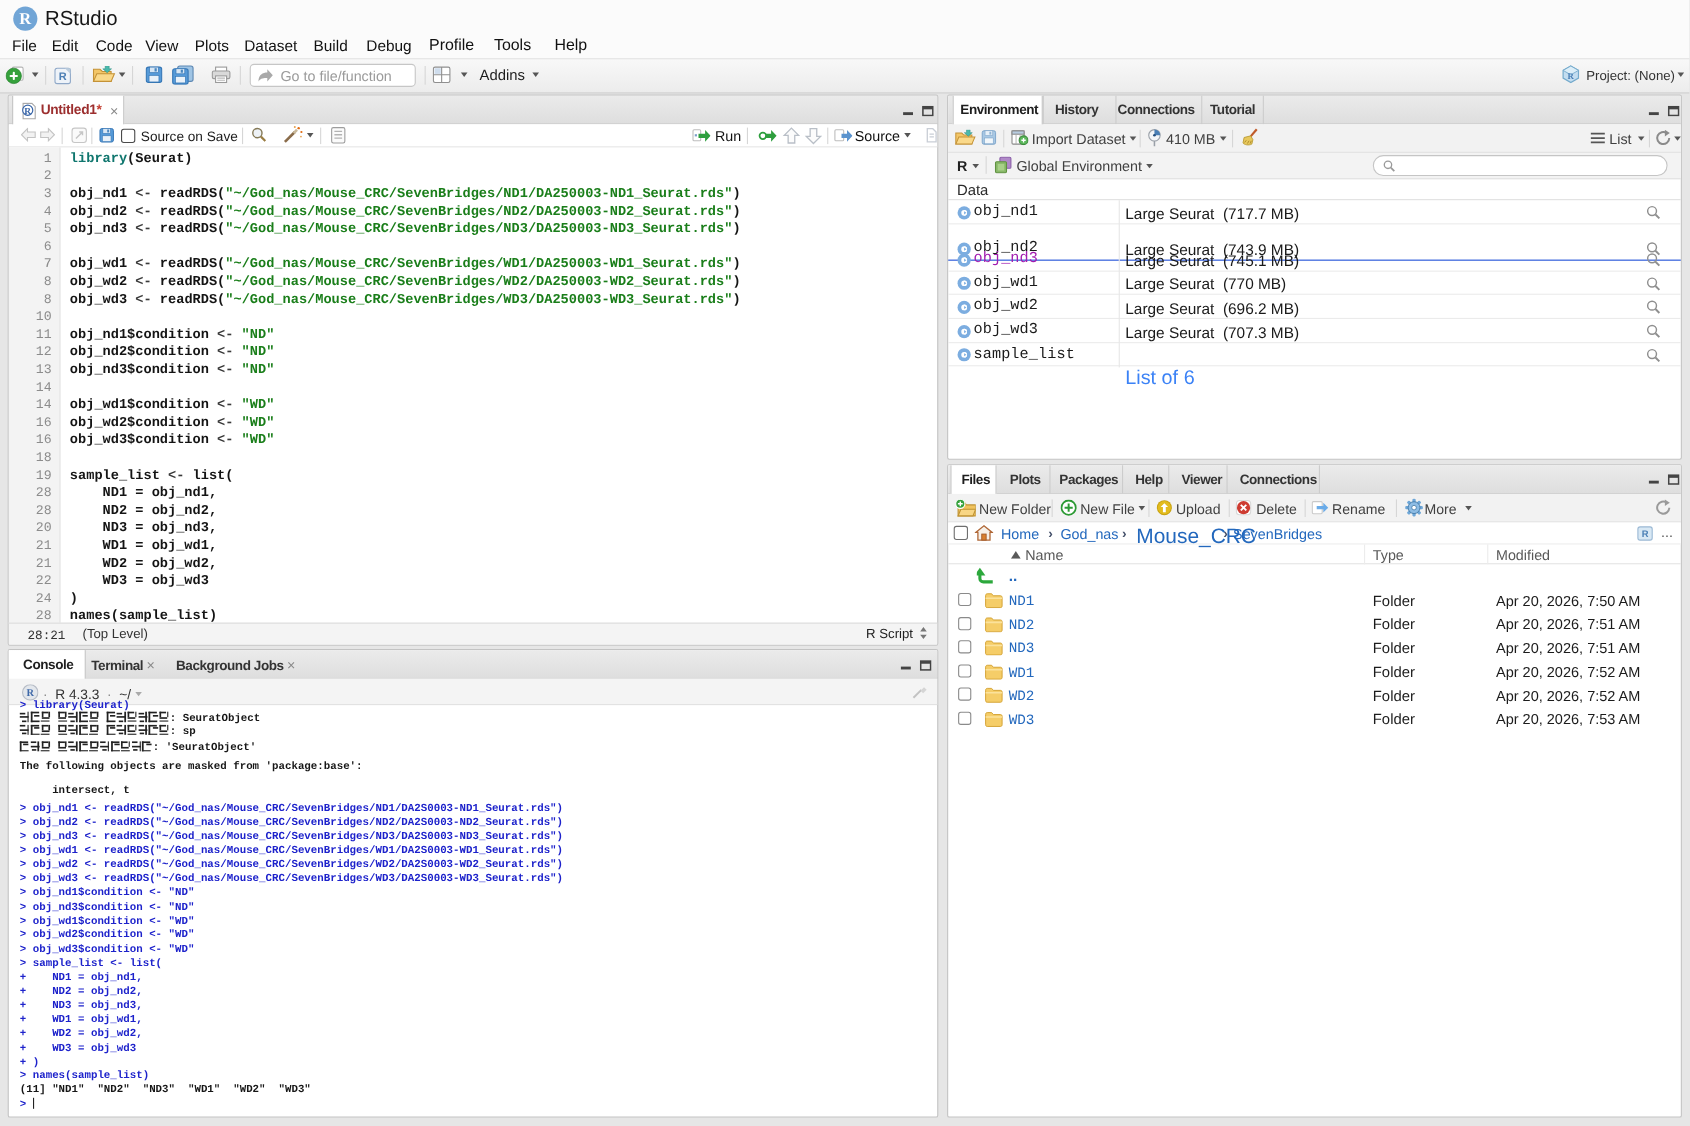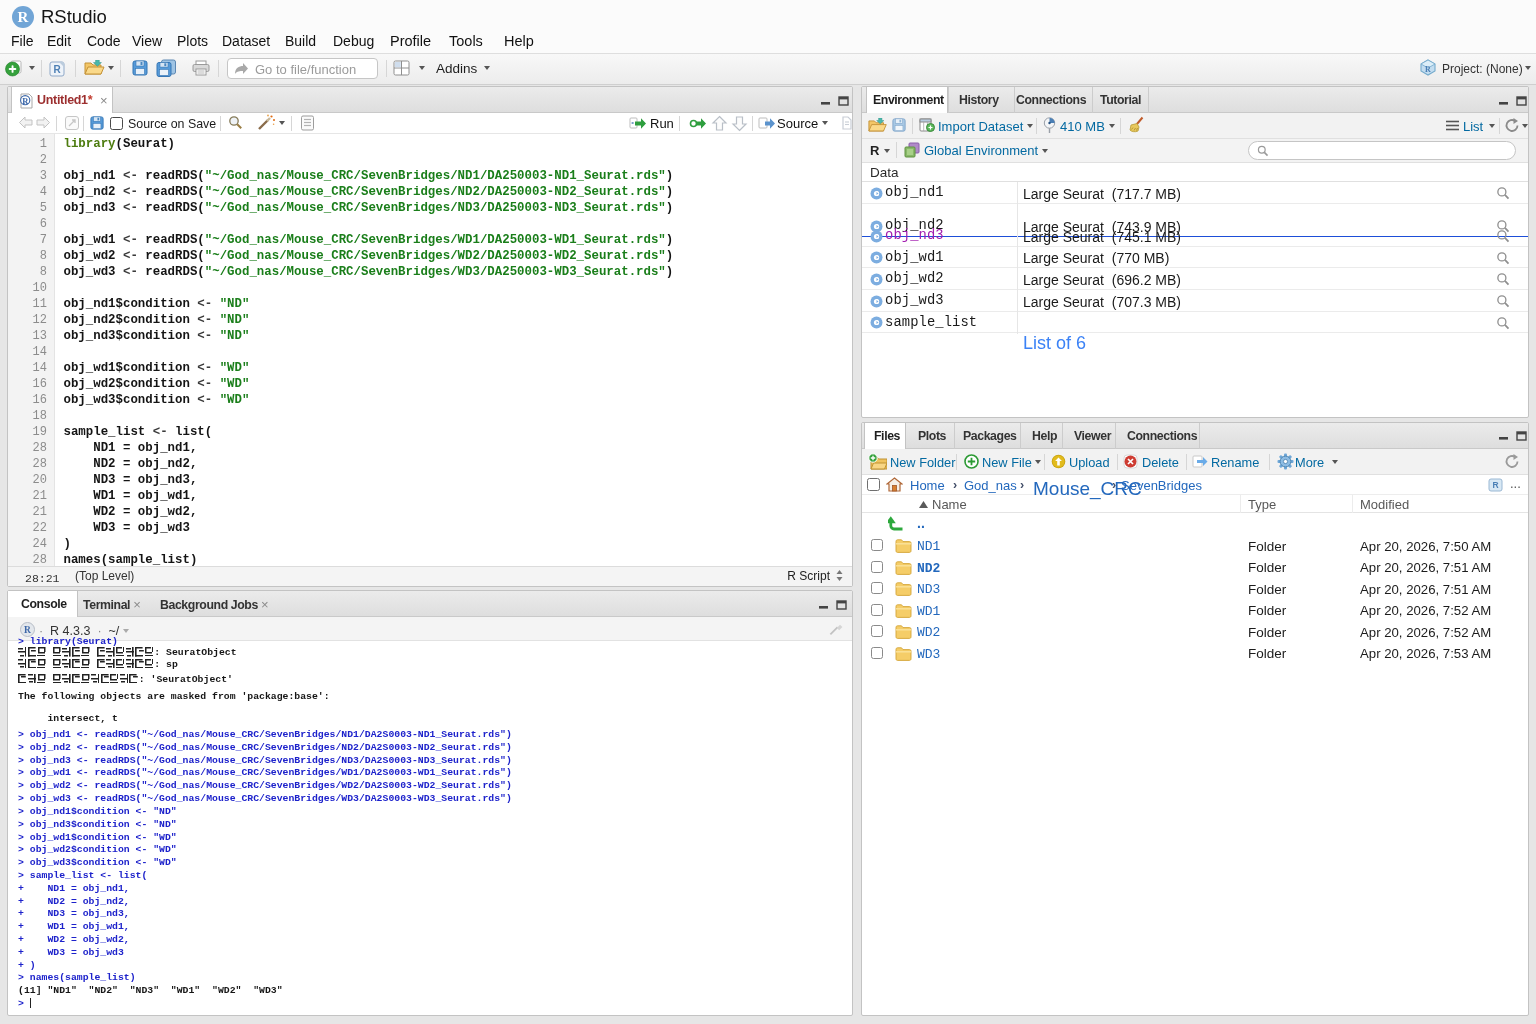--- a/index.html
+++ b/index.html
@@ -8,26 +8,26 @@
 .ab{position:absolute}
 .mono{font-family:"Liberation Mono",monospace}
 .pane{position:absolute;background:#fff;border:1px solid #c3c3c3;border-radius:2px}
 .tabstrip{position:absolute;left:0;right:0;top:0;background:linear-gradient(#ebebeb,#dedede);border-bottom:1px solid #c9c9c9}
 .tab{position:absolute;top:0;height:27px;background:#fff;border:1px solid #c3c3c3;border-top:none;border-bottom:none}
 .tabtxt{font-size:12.3px;font-weight:700;letter-spacing:-.4px;color:#1e1e1e;white-space:nowrap}
 .itabtxt{font-size:12.3px;font-weight:700;letter-spacing:-.4px;color:#333;white-space:nowrap}
 .toolbar{position:absolute;left:0;right:0;background:#f2f2f2;border-bottom:1px solid #e0e0e0}
 .sep{position:absolute;width:1px;background:#d6d6d6}
 .caret{position:absolute;width:0;height:0;border-left:3.5px solid transparent;border-right:3.5px solid transparent;border-top:4.5px solid #555}
-.lbl{position:absolute;font-size:13.5px;color:#0369a1;white-space:nowrap}
+.lbl{position:absolute;font-size:13.5px;color:#404040;white-space:nowrap}
 .link{color:#2368bd;text-decoration:none}
 .x{color:#8a8a8a;font-size:13px;font-weight:400}
 .chk{position:absolute;background:#fff;border:1.4px solid #6f6f6f;border-radius:2.5px}
 .mm{position:absolute;display:flex;gap:7px;align-items:center}
-.kw{color:#4d7c0f}
+.kw{color:#0f766e}
 .str{color:#1a7e1a}
 .op{color:#3a3a3a}
 .cline{position:absolute;left:10px;font-family:"Liberation Mono",monospace;font-size:9.8px;font-weight:700;letter-spacing:0;white-space:pre;color:#161616}
 .blue{color:#1d22cb}
 i.k,i.k2,i.k3{display:inline-block;width:8.4px;height:9.6px;margin-right:1.2px;vertical-align:-1.5px;background-repeat:no-repeat}
 i.k{background-image:linear-gradient(#222,#222),linear-gradient(#222,#222),linear-gradient(#222,#222),linear-gradient(#222,#222);background-position:0 .8px,0 4.4px,6.9px 0,1.8px 7.6px;background-size:5.2px 1.5px,8.4px 1.5px,1.6px 9.6px,4.4px 1.5px}
 i.k2{background-image:linear-gradient(#222,#222),linear-gradient(#222,#222),linear-gradient(#222,#222),linear-gradient(#222,#222);background-position:0 0,0 0,3.4px 2.8px,0 8.2px;background-size:1.6px 9.6px,7.6px 1.5px,4.8px 1.5px,8.4px 1.5px}
 i.k3{background-image:linear-gradient(#222,#222),linear-gradient(#222,#222),linear-gradient(#222,#222),linear-gradient(#222,#222),linear-gradient(#222,#222);background-position:.4px .4px,.4px .4px,6.8px .4px,.4px 5.4px,0 8.4px;background-size:6px 1.5px,1.5px 5.4px,1.5px 5.4px,7.4px 1.5px,8.4px 1.4px}
 </style>
 </head>
@@ -663,21 +663,21 @@
 <a class="ab link mono" style="left:55px;top:4px;font-size:13px;font-weight:500">ND1</a>
 <div class="ab" style="left:386px;top:3.5px;font-size:13.5px;color:#1c1c1c">Folder</div>
 <div class="ab" style="left:498px;top:3.5px;font-size:13.2px;color:#1c1c1c">Apr 20, 2026, 7:50 AM</div>
 </div>
 <div class="ab" style="left:0;right:0;top:133.5px;height:21.5px">
 <div class="chk" style="left:9px;top:4px;width:12px;height:12px;border-width:1.2px;border-color:#8a8a8a"></div>
 <svg class="ab" style="left:33px;top:3px" width="17" height="15" viewBox="0 0 17 15">
           <path d="M1 3.5 c0-1 .6-1.7 1.5-1.7 h4 l1.5 1.8 h6.5 c1 0 1.5.7 1.5 1.6 v7.6 c0 1-.6 1.6-1.5 1.6 h-12 c-1 0-1.5-.7-1.5-1.6z" fill="#f5cd68" stroke="#d4a437" stroke-width=".9"></path>
           <path d="M1 5.8 h15" stroke="#fbe29b" stroke-width="1.4"></path>
         </svg>
-<a class="ab link mono" style="left:55px;top:4px;font-size:13px;font-weight:700">ND2</a>
+<a class="ab link mono" style="left:55px;top:4px;font-size:13px;font-weight:400">ND2</a>
 <div class="ab" style="left:386px;top:3.5px;font-size:13.5px;color:#1c1c1c">Folder</div>
 <div class="ab" style="left:498px;top:3.5px;font-size:13.2px;color:#1c1c1c">Apr 20, 2026, 7:51 AM</div>
 </div>
 <div class="ab" style="left:0;right:0;top:155.0px;height:21.5px">
 <div class="chk" style="left:9px;top:4px;width:12px;height:12px;border-width:1.2px;border-color:#8a8a8a"></div>
 <svg class="ab" style="left:33px;top:3px" width="17" height="15" viewBox="0 0 17 15">
           <path d="M1 3.5 c0-1 .6-1.7 1.5-1.7 h4 l1.5 1.8 h6.5 c1 0 1.5.7 1.5 1.6 v7.6 c0 1-.6 1.6-1.5 1.6 h-12 c-1 0-1.5-.7-1.5-1.6z" fill="#f5cd68" stroke="#d4a437" stroke-width=".9"></path>
           <path d="M1 5.8 h15" stroke="#fbe29b" stroke-width="1.4"></path>
         </svg>
 <a class="ab link mono" style="left:55px;top:4px;font-size:13px;font-weight:500">ND3</a>

